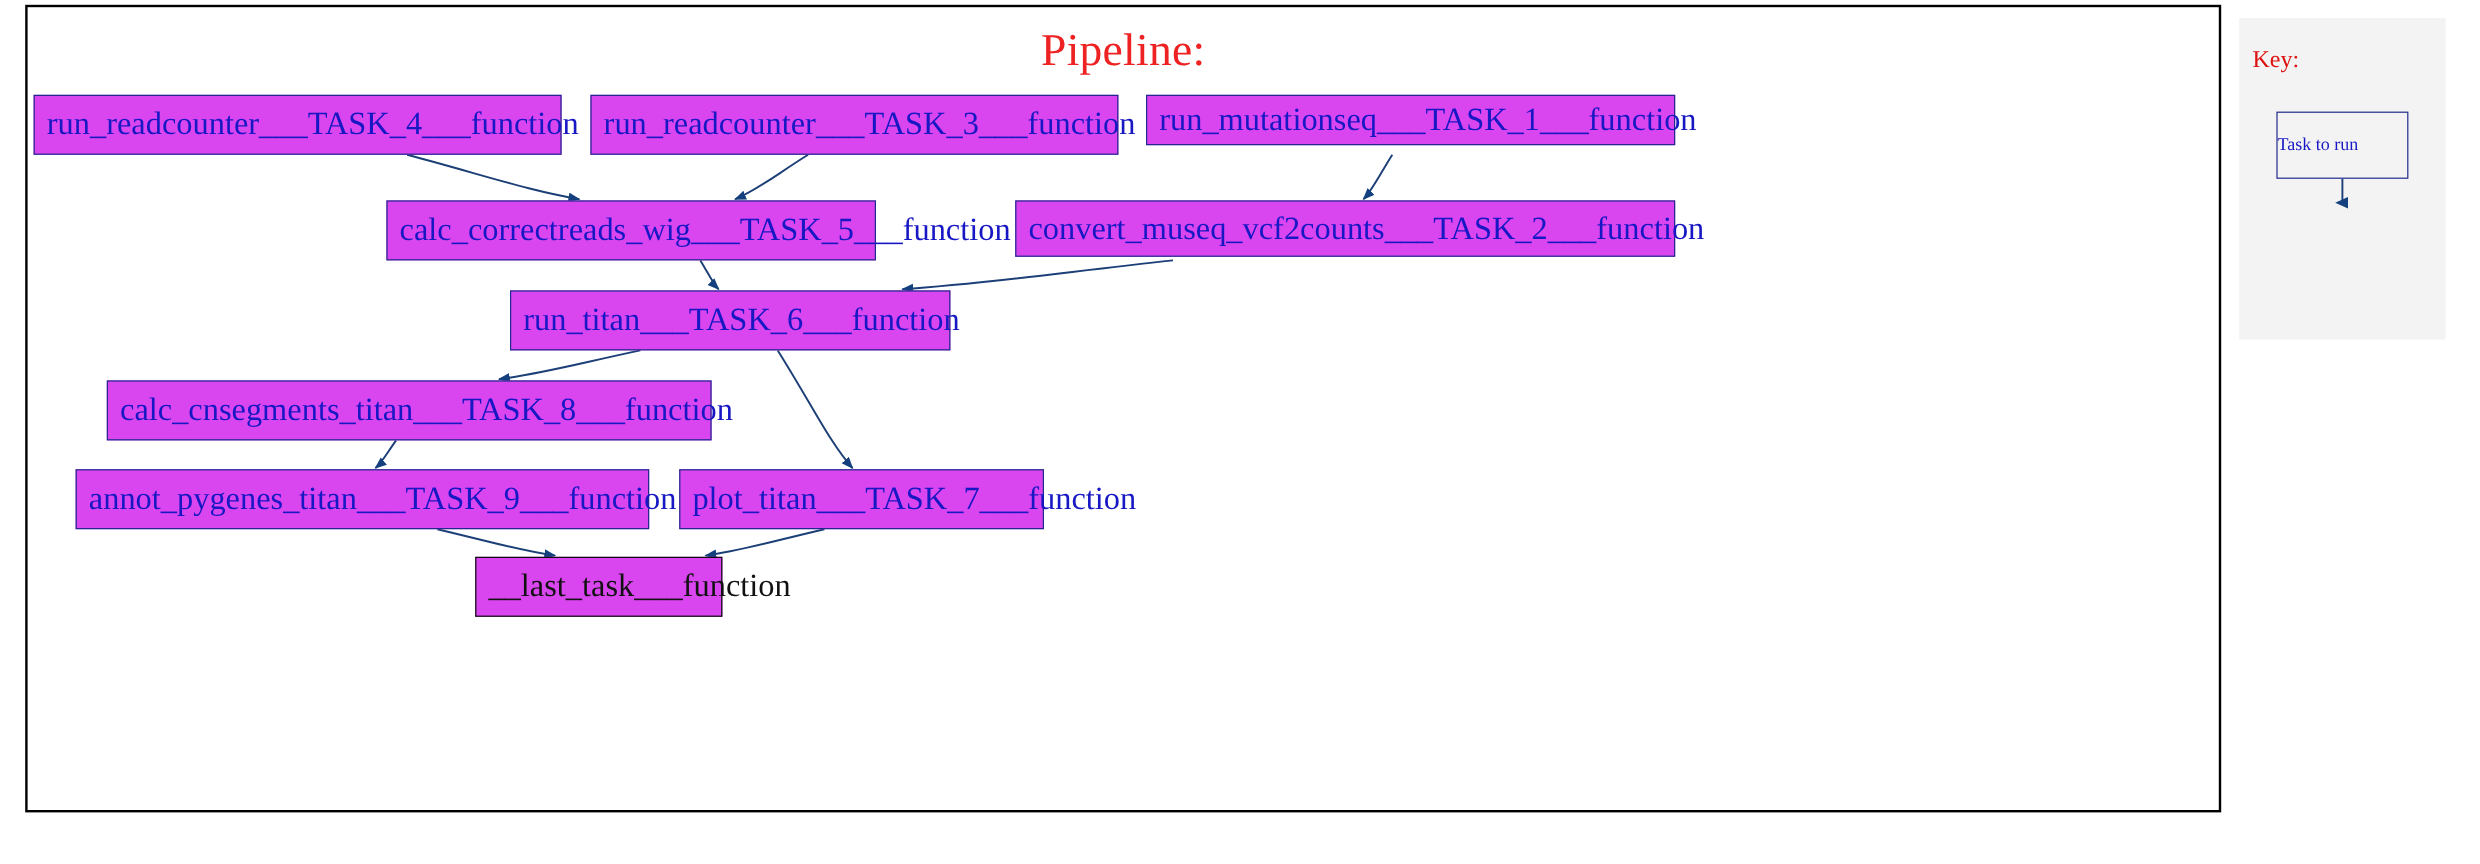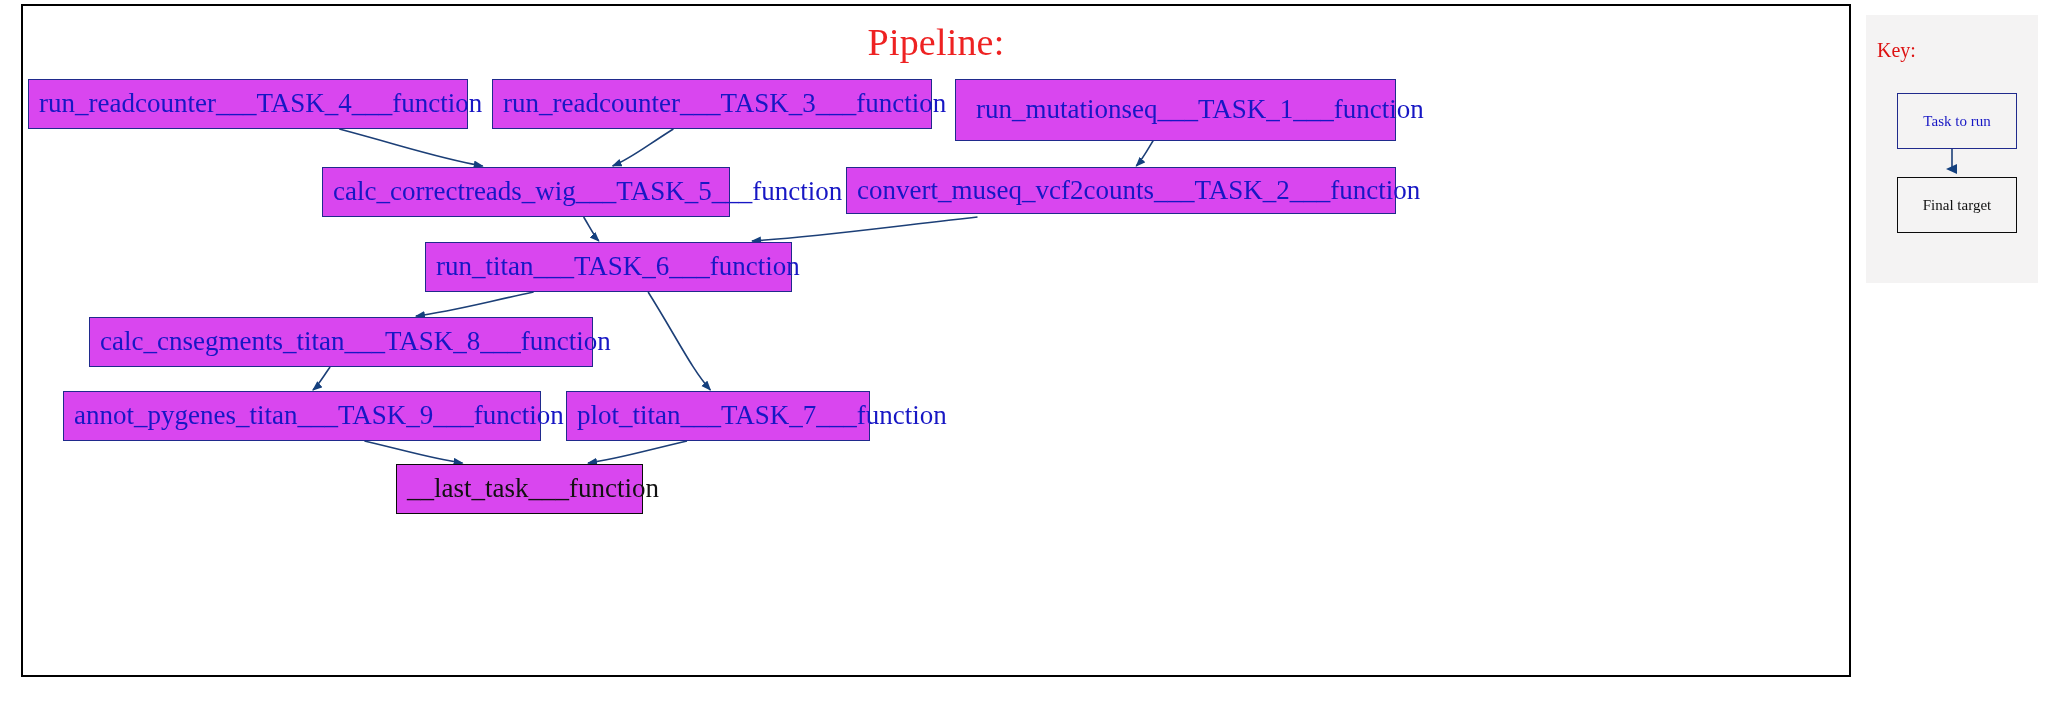--- a/index.html
+++ b/index.html
@@ -95,26 +95,25 @@
     top: 21px;
     width: 100%;
     text-align: left;
     color: #dd1111;
     font-size: 20px;
     line-height: 28px;
   }
   .key-box {
     position: absolute;
     left: 31px;
-    width: 120px;
+    width: 110px;
     height: 56px;
     box-sizing: border-box;
     display: flex;
     align-items: center;
-    justify-content: center;
     background: #f4f3f3;
     font-size: 15px;
     line-height: 17px;
     white-space: nowrap;
   }
   #key-task-box {
     top: 78px;
     border: 1.6px solid #202a8c;
     color: #1717c4;
   }
@@ -160,60 +159,57 @@
       </g>
   </svg>
 
   <div id="nodes">
       <div class="node task" style="left: 28px; top: 79px; width: 440px; height: 50px;">
         <span class="node-label">run_readcounter___TASK_4___function</span>
       </div>
       <div class="node task" style="left: 492px; top: 79px; width: 440px; height: 50px;">
         <span class="node-label">run_readcounter___TASK_3___function</span>
       </div>
-      <div class="node task" style="left: 955px; top: 79px; width: 441px; height: 62px; padding-left: 10px;">
+      <div class="node task" style="left: 955px; top: 79px; width: 441px; height: 42px;">
         <span class="node-label">run_mutationseq___TASK_1___function</span>
       </div>
       <div class="node task" style="left: 322px; top: 167px; width: 408px; height: 50px;">
         <span class="node-label">calc_correctreads_wig___TASK_5___function</span>
       </div>
       <div class="node task" style="left: 846px; top: 167px; width: 550px; height: 47px;">
         <span class="node-label">convert_museq_vcf2counts___TASK_2___function</span>
       </div>
       <div class="node task" style="left: 425px; top: 242px; width: 367px; height: 50px;">
         <span class="node-label">run_titan___TASK_6___function</span>
       </div>
       <div class="node task" style="left: 89px; top: 317px; width: 504px; height: 50px;">
         <span class="node-label">calc_cnsegments_titan___TASK_8___function</span>
       </div>
       <div class="node task" style="left: 63px; top: 391px; width: 478px; height: 50px;">
         <span class="node-label">annot_pygenes_titan___TASK_9___function</span>
       </div>
       <div class="node task" style="left: 566px; top: 391px; width: 304px; height: 50px;">
         <span class="node-label">plot_titan___TASK_7___function</span>
       </div>
-      <div class="node final" style="left: 396px; top: 464px; width: 247px; height: 50px;">
+      <div class="node final" style="left: 396px; top: 464px; width: 206px; height: 50px;">
         <span class="node-label">__last_task___function</span>
       </div>
     </div>
 
   <div id="key-panel">
     <div id="key-title">Key:</div>
 
     <div class="key-box" id="key-task-box">
       <span>Task to run</span>
     </div>
 
     <svg id="key-arrow" viewBox="0 0 110 30" xmlns="http://www.w3.org/2000/svg">
       <defs>
         <marker id="ah2" markerWidth="13" markerHeight="13" refX="5" refY="5" orient="auto" markerUnits="userSpaceOnUse">
           <path d="M0,0 L10,0 L5,11 z" fill="#14407e"></path>
         </marker>
       </defs>
       <line x1="55" y1="0" x2="55" y2="20" stroke="#1c3f77" stroke-width="1.6" marker-end="url(#ah2)"></line>
     </svg>
 
-    <div class="key-box" id="key-final-box">
-      <span>Final target</span>
-    </div>
   </div>
 
 </div>
 
 </body></html>

